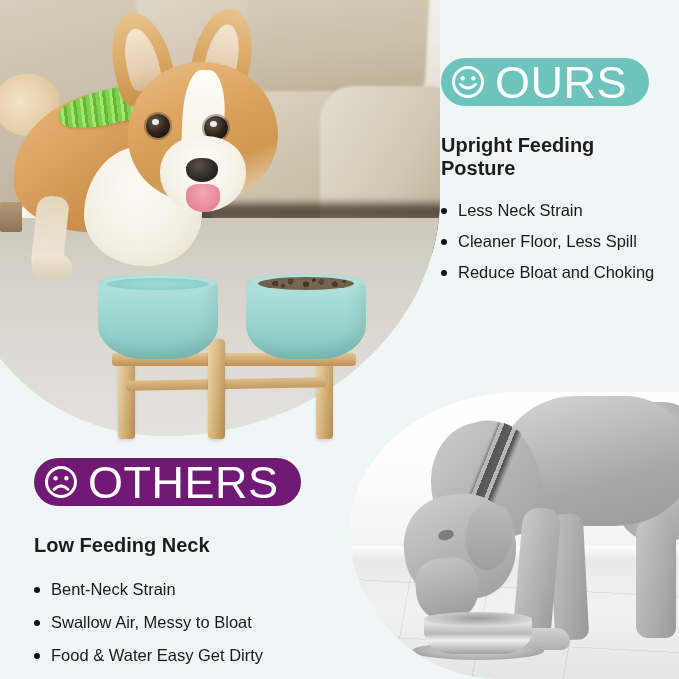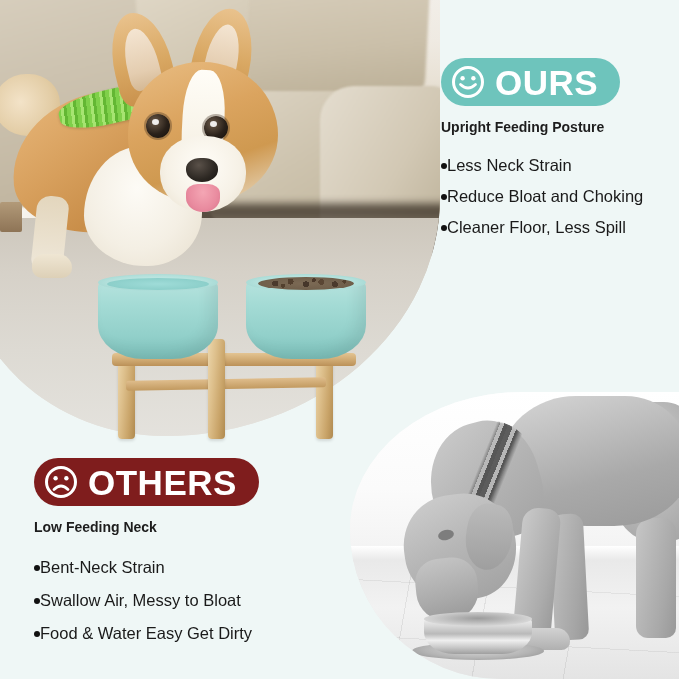--- a/index.html
+++ b/index.html
@@ -337,38 +337,38 @@
   #panel-others{left:34px;top:458px;width:290px;}
 
   .badge{
     display:flex;align-items:center;gap:10px;
     height:48px;border-radius:24px;
     padding:0 22px 0 10px;
     box-sizing:border-box;
     width:max-content;
   }
   #badge-ours{background:#6ec4bc;}
-  #badge-others{background:#7f1d1d;}
+  #badge-others{background:#701a75;}
   .badge .face{width:34px;height:34px;flex:0 0 34px;}
   .badge .word{
-    color:#ffffff;font-size:35px;font-weight:bold;
+    color:#ffffff;font-size:45px;font-weight:normal;
     letter-spacing:.5px;line-height:1;
     font-family:"Liberation Sans", sans-serif;
   }
   .subtitle{
-    margin-top:13px;
-    font-size:14px;color:#1d1d1d;font-weight:600;
+    margin-top:28px;
+    font-size:20px;color:#1d1d1d;font-weight:600;
     font-family:"Liberation Sans", sans-serif;
   }
   ul.points{
     list-style:none;margin:20px 0 0 0;padding:0;
   }
   ul.points li{
     position:relative;
-    padding-left:6px;
+    padding-left:17px;
     margin-bottom:10px;
     font-size:16.5px;color:#1a1a1a;
     line-height:1.28;
     white-space:nowrap;
     font-family:"Liberation Sans", sans-serif;
   }
   ul.points li::before{
     content:"";position:absolute;left:0;top:8px;
     width:6px;height:6px;border-radius:50%;background:#111;
   }
@@ -444,22 +444,22 @@
           <path d="M9.5 19.5 Q17 26.5 24.5 19.5" fill="none" stroke="#ffffff" stroke-width="2.8" stroke-linecap="round"></path>
         </svg>
       </span>
       <span class="word">OURS</span>
     </div>
 
     <div class="subtitle">Upright Feeding Posture</div>
 
     <ul class="points">
       <li>Less Neck Strain</li>
+      <li>Cleaner Floor, Less Spill</li>
       <li>Reduce Bloat and Choking</li>
-      <li>Cleaner Floor, Less Spill</li>
     </ul>
   </div>
 
   <div class="panel" id="panel-others">
     <div class="badge" id="badge-others">
       <span class="face">
         <svg viewBox="0 0 34 34" width="34" height="34" aria-hidden="true">
           <circle cx="17" cy="17" r="14.5" fill="none" stroke="#ffffff" stroke-width="3"></circle>
           <circle cx="11.6" cy="13.2" r="2.2" fill="#ffffff"></circle>
           <circle cx="22.4" cy="13.2" r="2.2" fill="#ffffff"></circle>

